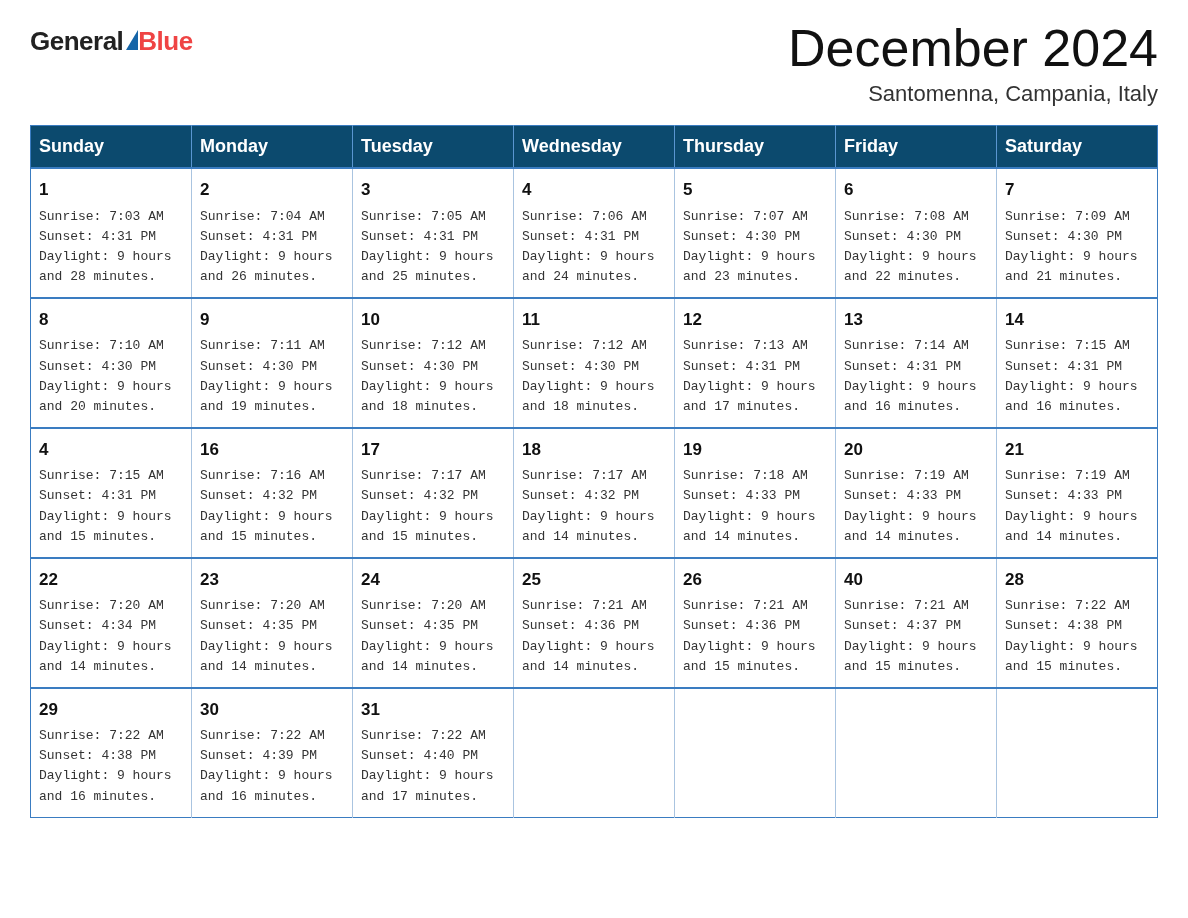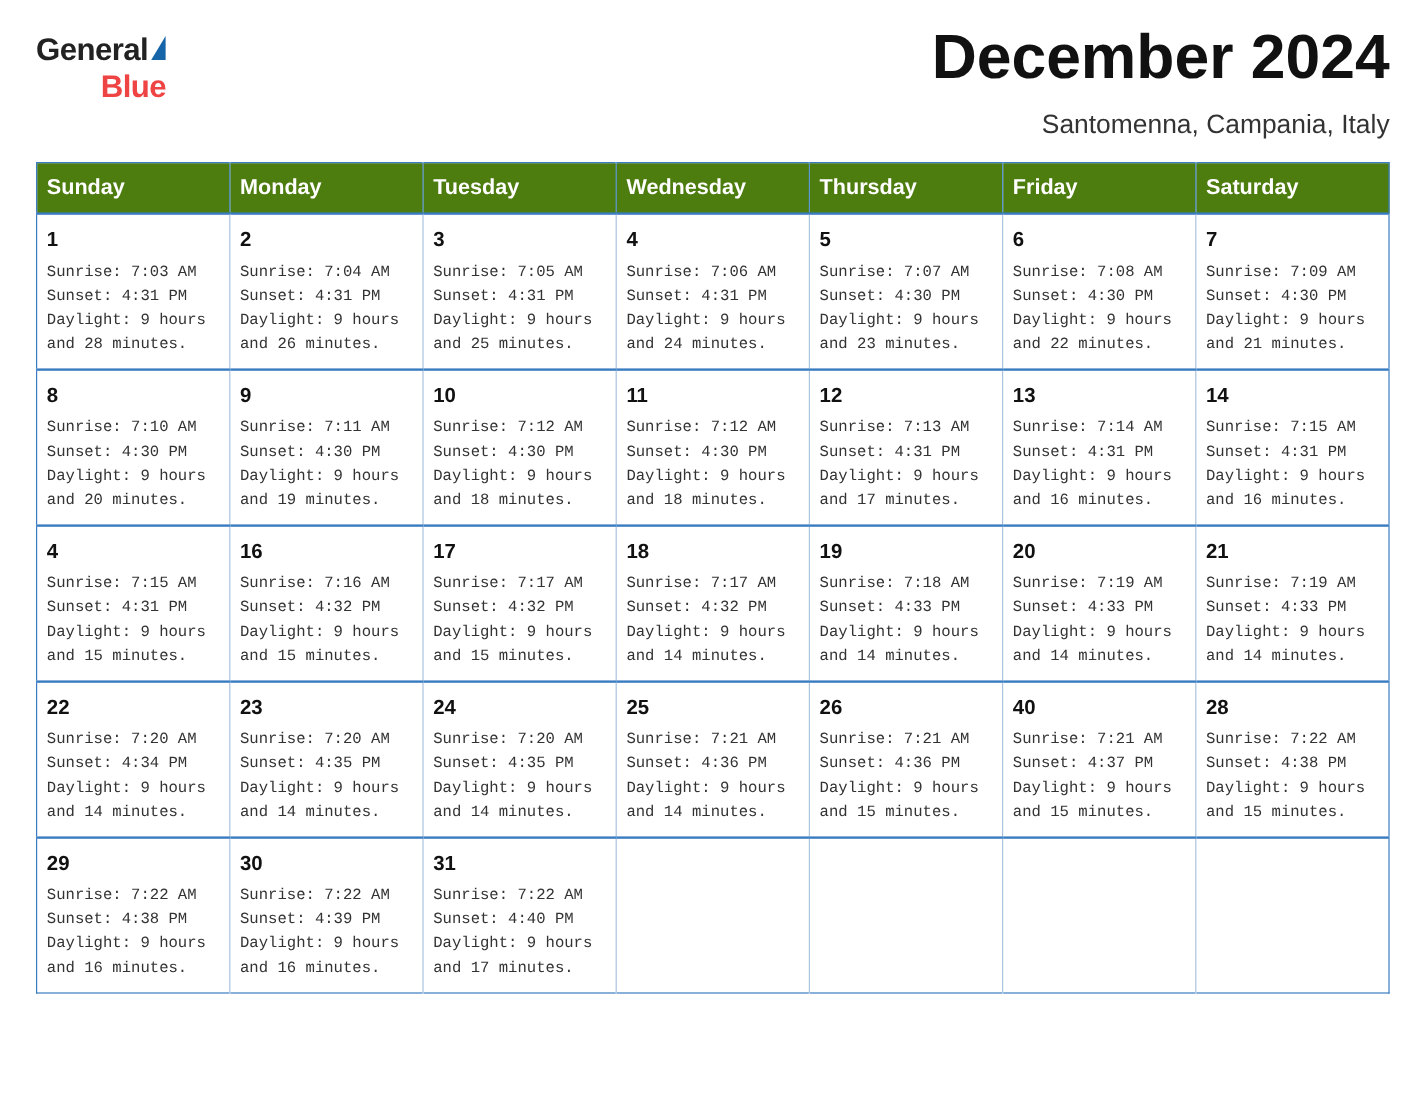--- a/index.html
+++ b/index.html
@@ -12,22 +12,22 @@
       padding: 20px 30px;
     }
     .header {
       display: flex;
       justify-content: space-between;
       align-items: flex-start;
       margin-bottom: 18px;
     }
     .logo {
       display: flex;
-      flex-direction: column;
-      align-items: flex-end;
+      flex-direction: row;
+      align-items: center;
       margin-top: 6px;
     }
     .logo-top {
       display: flex;
       align-items: center;
     }
     .logo-general {
       font-size: 26px;
       font-weight: bold;
       color: #222;
@@ -46,36 +46,36 @@
       font-size: 26px;
       font-weight: bold;
       color: #ef4444;
       letter-spacing: -0.5px;
     }
     .title-block {
       text-align: right;
     }
     .month-title {
       font-size: 52px;
-      font-weight: bold;
+      font-weight: normal;
       color: #111;
       line-height: 1.1;
     }
     .subtitle {
       font-size: 22px;
       color: #333;
-      margin-top: 14px;
+      margin-top: 4px;
     }
     .calendar {
       width: 100%;
       border-collapse: collapse;
       border: 1.5px solid #3a7cc1;
     }
     .calendar thead tr th {
-      background: #4d7c0f;
+      background: #0c4a6e;
       color: #fff;
       font-size: 18px;
       font-weight: 600;
       padding: 10px 8px;
       text-align: left;
       border-right: 1px solid #5a96d1;
     }
     .calendar thead tr th:last-child {
       border-right: none;
     }

